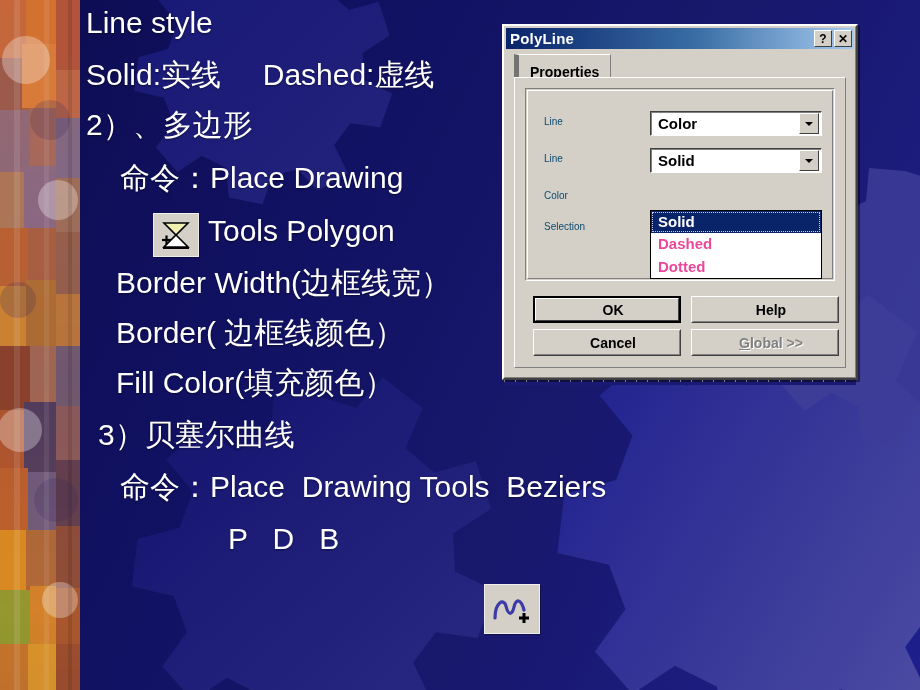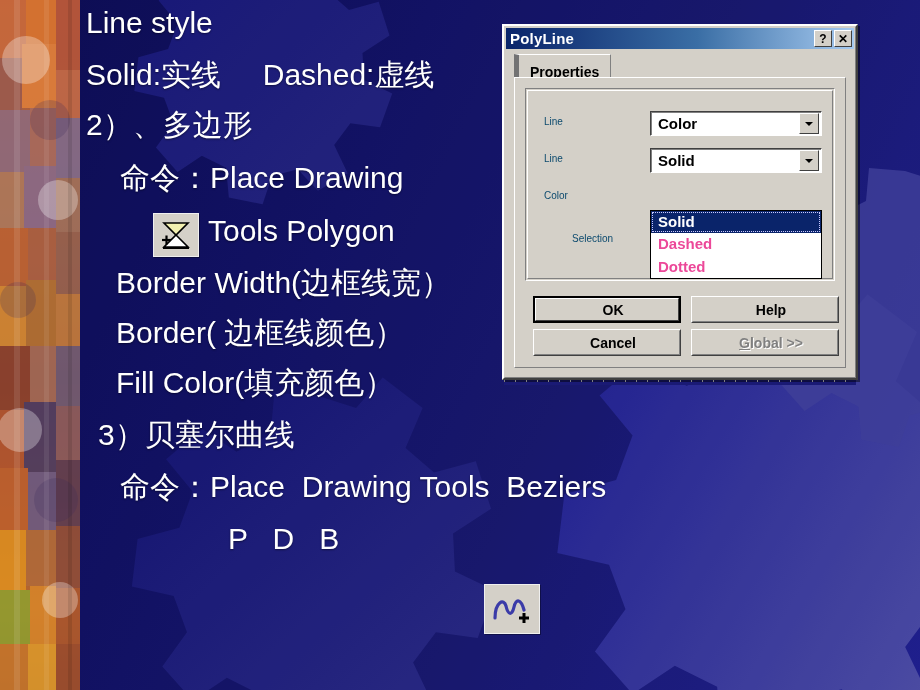--- a/index.html
+++ b/index.html
@@ -402,21 +402,21 @@
     </div>
 
     <div id="tabbody">
 
       <div id="groupbox">
         <div class="gb2"></div>
 
         <div class="frow" style="top:27px;">Line</div>
         <div class="frow" style="top:64px;">Line</div>
         <div class="frow" style="top:101px;">Color</div>
-        <div class="frow" style="top:144px;margin-left:28px;">Selection</div>
+        <div class="frow" style="top:132px;">Selection</div>
 
         <div class="combo" style="top:22px;">
           <div class="cb2"></div>
           <div class="cval">Color</div>
           <div class="arrow">
               <i></i>
             </div>
         </div>
 
         <div class="combo" style="top:59px;">

